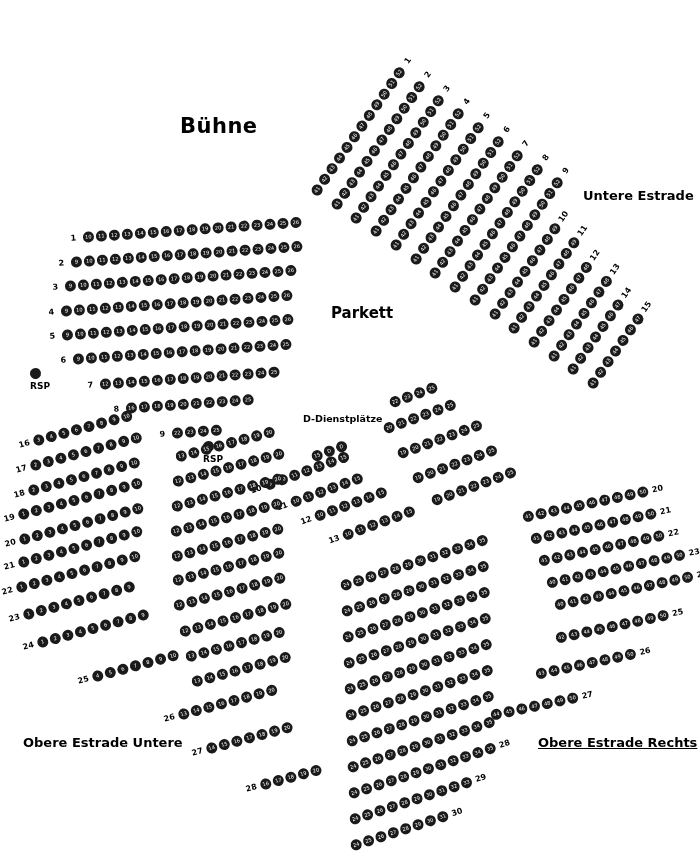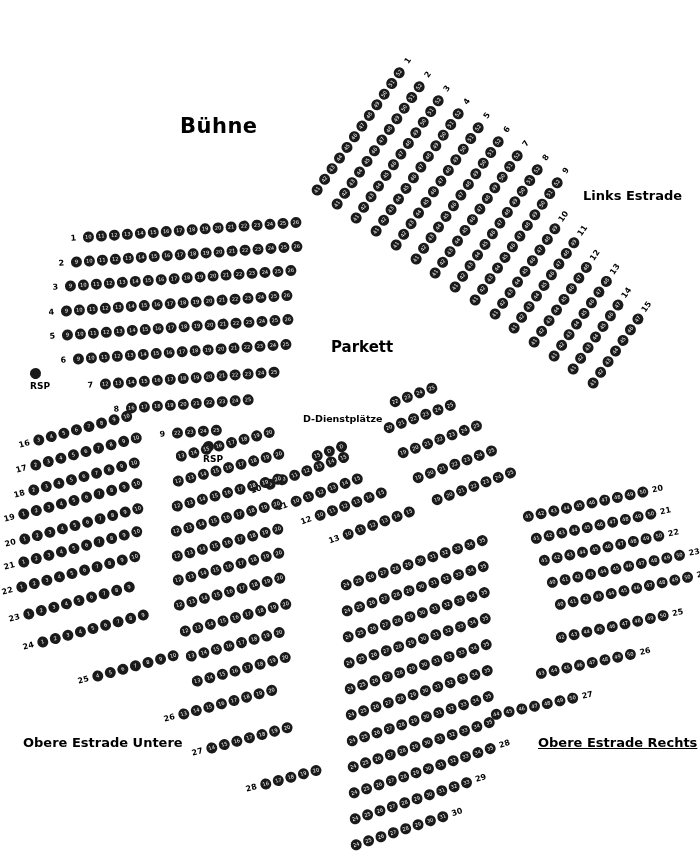--- a/index.html
+++ b/index.html
@@ -36,22 +36,22 @@
   }
   .rsp .rsp-text{
     display:block;font-size:9px;font-weight:bold;color:#000;margin-top:2px;
   }
 </style>
 </head>
 <body style="--seat-color: #1a1a1a; --seat-text: #ffffff;">
 
 <div id="stage">
   <div class="stage-title" style="left:180px;top:114px">Bühne</div>
-<div class="area-label" style="left: 331px; top: 339px; font-size: 15px;">Parkett</div>
-    <div class="area-label" style="left: 583px; top: 189px; font-size: 13px;">Links Estrade</div>
+<div class="area-label" style="left: 331px; top: 305px; font-size: 15px;">Parkett</div>
+    <div class="area-label" style="left: 583px; top: 189px; font-size: 13px;">Untere Estrade</div>
     <div class="area-label" style="left: 23px; top: 736px; font-size: 13px;">Obere Estrade Untere</div>
     <div class="area-label" style="left: 538px; top: 736px; font-size: 13px; text-decoration: underline;">Obere Estrade Rechts</div>
     <div class="area-label" style="left: 303px; top: 414px; font-size: 9.5px;">D-Dienstplätze</div>
     <div class="rsp" style="left: 30px; top: 368px;">
       <span class="rsp-dot"></span>
       <span class="rsp-text">RSP</span>
     </div>
     <div class="rsp" style="left: 203px; top: 441px;">
       <span class="rsp-dot"></span>
       <span class="rsp-text">RSP</span>

